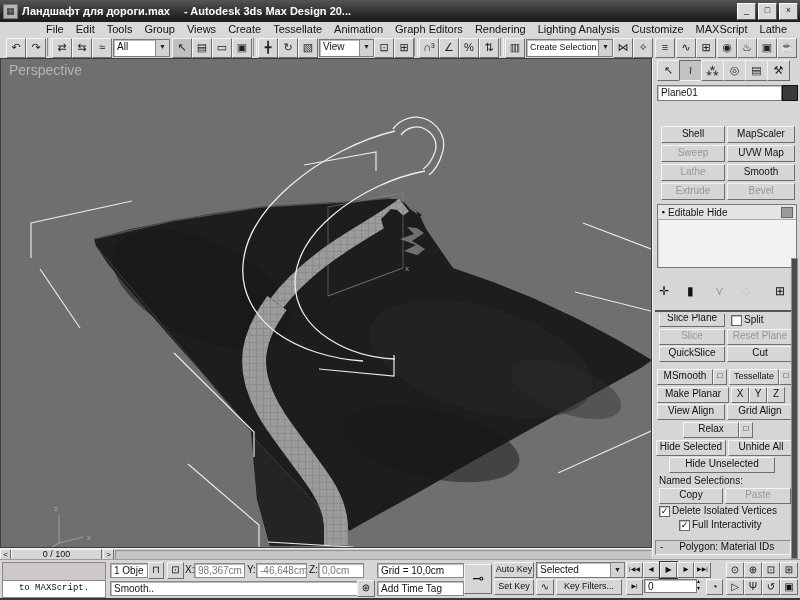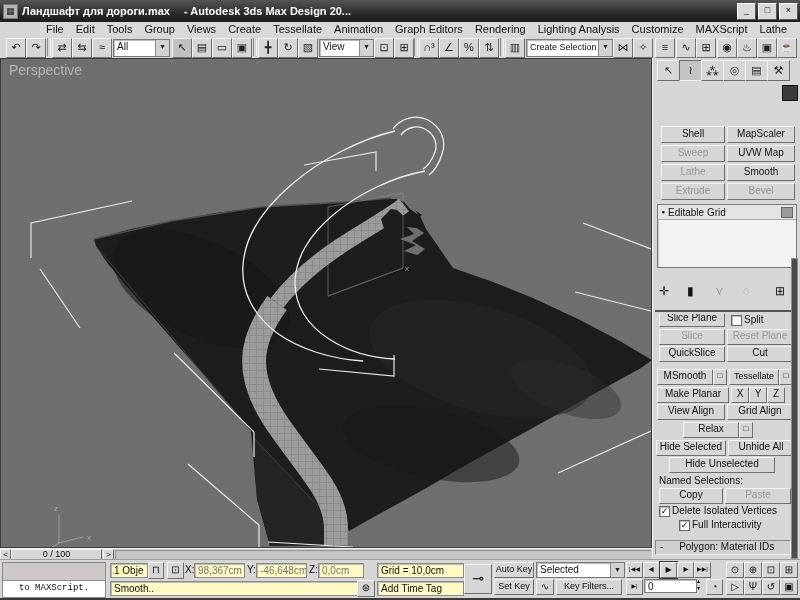--- a/index.html
+++ b/index.html
@@ -31,21 +31,21 @@
   .cb{width:9px;height:9px;background:#fff;border:1px solid #666;box-shadow:inset 1px 1px 0 #bbb;font-size:9px;line-height:8px;text-align:center;color:#000;}
   .lbl{font-size:10px;color:#111;white-space:nowrap;text-align:center;}
   .stack{background:#f2f2f2;border:1px solid #7a7a7a;box-shadow:inset 1px 1px 0 #c9c9c9;}
   .rollhdr{background:#cfcfcf;border-top:1px solid #8a8a8a;border-left:1px solid #8a8a8a;border-right:1px solid #f0f0f0;border-bottom:1px solid #f0f0f0;font-size:10px;line-height:12px;text-align:center;color:#111;}
   .scrollbar{position:absolute;right:2px;width:5px;background:#4c4c4c;border:1px solid #8d8d8d;}
   
   .timeslider{left:0;top:548px;width:652px;height:11px;background:#cdcdcd;border-top:1px solid #f0f0f0;box-sizing:border-box;}
   .tsbtn{position:absolute;top:0;height:11px;background:#d6d6d6;border-top:1px solid #f2f2f2;border-left:1px solid #f2f2f2;border-right:1px solid #707070;border-bottom:1px solid #707070;font-size:8px;line-height:9px;text-align:center;box-sizing:border-box;}
   .tstrack{position:absolute;top:1px;left:115px;width:536px;height:9px;background:#c6c6c6;box-shadow:inset 1px 1px 1px #8f8f8f;}
   .bottombar{left:0;top:559px;width:800px;height:41px;background:#d6d6d6;border-top:1px solid #9d9d9d;border-bottom:2px solid #3a3a3a;box-sizing:border-box;}
-  .sunk{background:#fef9c3;border:1px solid #8a8a8a;box-shadow:inset 1px 1px 0 #b9b9b9;font-size:10px;line-height:13px;padding-left:3px;white-space:nowrap;overflow:hidden;}
+  .sunk{background:#ffffff;border:1px solid #8a8a8a;box-shadow:inset 1px 1px 0 #b9b9b9;font-size:10px;line-height:13px;padding-left:3px;white-space:nowrap;overflow:hidden;}
   .mini{font-size:6px;line-height:13px;letter-spacing:0;}
   .mono{font-family:"Liberation Mono",monospace;}
 </style>
 </head>
 <body>
 
 <div id="app">
 
   <div class="abs titlebar">
     <span class="appicon">▦</span>
@@ -185,36 +185,37 @@
   </div>
 
   <div class="abs cmdpanel">
     <span class="ptab" style="left:4px">↖</span>
     <span class="ptab active" style="left:26px">≀</span>
     <span class="ptab" style="left:48px">⁂</span>
     <span class="ptab" style="left:70px">◎</span>
     <span class="ptab" style="left:92px">▤</span>
     <span class="ptab" style="left:114px">⚒</span>
 
+    <div class="abs field" style="left:4px;top:27px;width:120px;height:14px">Plane01</div>
     <div class="abs" style="left:129px;top:27px;width:14px;height:14px;background:#3a3a3a;border:1px solid #111"></div>
 
 
     <div class="abs btn" style="left:8px;top:68px;width:62px;height:15px;line-height:14px">Shell</div>
     <div class="abs btn" style="left:74px;top:68px;width:66px;height:15px;line-height:14px">MapScaler</div>
     <div class="abs btn dis" style="left:8px;top:87px;width:62px;height:15px;line-height:14px">Sweep</div>
     <div class="abs btn" style="left:74px;top:87px;width:66px;height:15px;line-height:14px">UVW Map</div>
     <div class="abs btn dis" style="left:8px;top:106px;width:62px;height:15px;line-height:14px">Lathe</div>
     <div class="abs btn" style="left:74px;top:106px;width:66px;height:15px;line-height:14px">Smooth</div>
     <div class="abs btn dis" style="left:8px;top:125px;width:62px;height:15px;line-height:14px">Extrude</div>
     <div class="abs btn dis" style="left:74px;top:125px;width:66px;height:15px;line-height:14px">Bevel</div>
 
     <div class="abs stack" style="left:4px;top:146px;width:138px;height:62px">
       <div style="display:flex;align-items:center;height:14px;background:#e4e4e4;border-bottom:1px solid #aaa">
         <span style="width:10px;text-align:center;font-size:9px">▪</span>
-        <span style="flex:1;font-size:10px">Editable Grid</span>
+        <span style="flex:1;font-size:10px">Editable Hide</span>
         <span style="width:10px;height:9px;background:#9a9a9a;border:1px solid #666;margin-right:3px"></span>
       </div>
     </div>
 
     <div class="abs" style="left:4px;top:226px;width:140px;height:20px">
       <span class="abs" style="left:2px;font-size:12px">✛</span>
       <span class="abs" style="left:30px;font-size:12px">▮</span>
       <span class="abs" style="left:58px;font-size:12px;color:#9a9a9a">⋎</span>
       <span class="abs" style="left:86px;font-size:12px;color:#9a9a9a">◌</span>
       <span class="abs" style="left:118px;font-size:12px">⊞</span>

